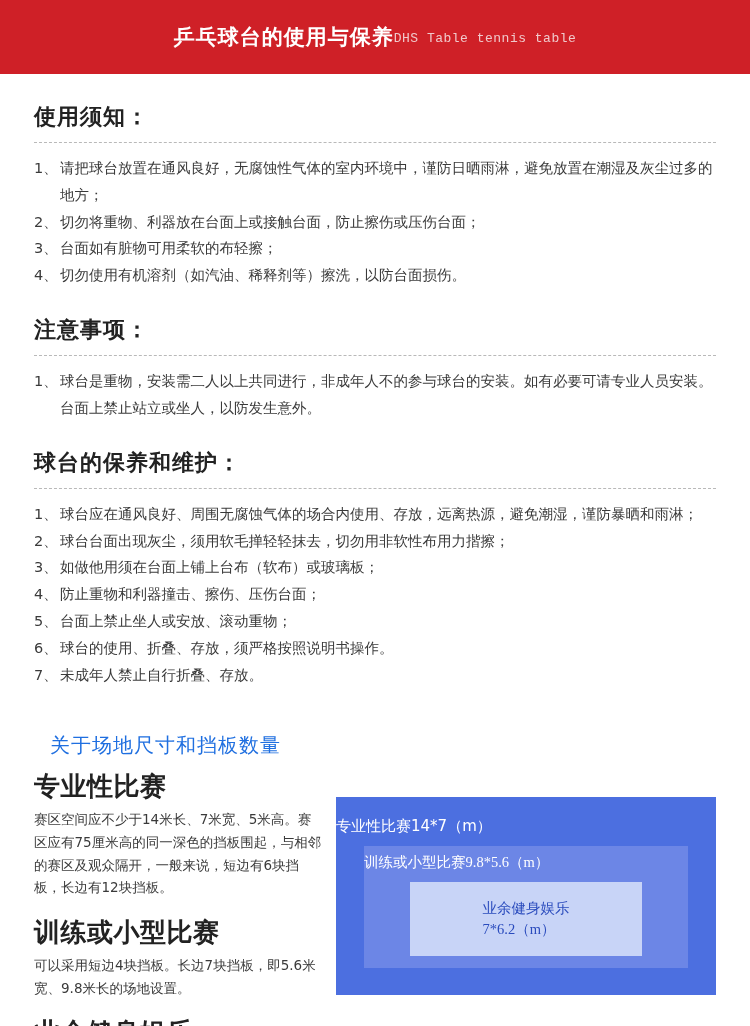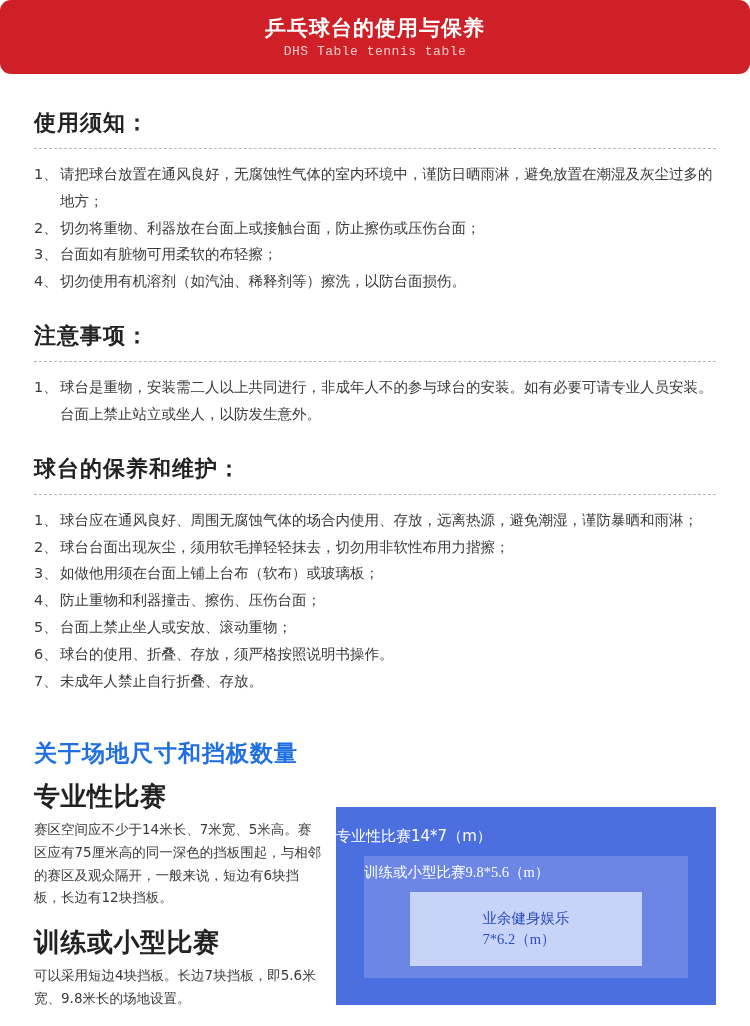--- a/index.html
+++ b/index.html
@@ -13,25 +13,24 @@
     font-family: "DejaVu Sans", "Liberation Sans", sans-serif;
     color: #2b2b2b;
   }
   .page { width: 750px; position: relative; }
 
   
   .header {
     background: #cf2027;
     height: 74px;
     display: flex;
-    flex-direction: column;
+    flex-direction: row;
     align-items: center;
     justify-content: center;
     color: #ffffff;
-    border-radius: 11px;
   }
   .header-title {
     font-size: 21px;
     font-weight: bold;
     letter-spacing: 1px;
     line-height: 1.25;
   }
   .header-sub {
     font-size: 13px;
     color: #f0c9cb;
@@ -43,21 +42,21 @@
   
   .content {
     padding: 26px 34px 0 34px;
   }
   .section { margin-bottom: 26px; }
   .section-heading {
     font-size: 22px;
     font-weight: bold;
     color: #222;
     letter-spacing: 1px;
-    margin: 8px 0 10px 0;
+    margin: 2px 0 10px 0;
   }
   .divider {
     border: 0;
     border-top: 1px dashed #b9b9b9;
     margin: 0 0 12px 0;
   }
   ol.list {
     margin: 0;
     padding: 0;
     list-style: none;
@@ -84,25 +83,25 @@
     margin: 0;
   }
   .para .num { position: absolute; left: 0; top: 0; }
 
   
   .venue {
     margin-top: 44px;
     position: relative;
   }
   .venue-title {
-    font-size: 23px;
-    font-weight: bold;
+    font-size: 20px;
+    font-weight: normal;
     color: #1f6fe0;
     letter-spacing: 1px;
-    margin: 0 0 10px 0;
+    margin: 0 0 10px 16px;
   }
   .venue-columns {
     display: flex;
     align-items: flex-start;
   }
   .venue-left { width: 325px; }
   .venue-right { flex: 1; padding-left: 14px; padding-top: 28px; }
 
   .sub-title {
     font-size: 26px;

